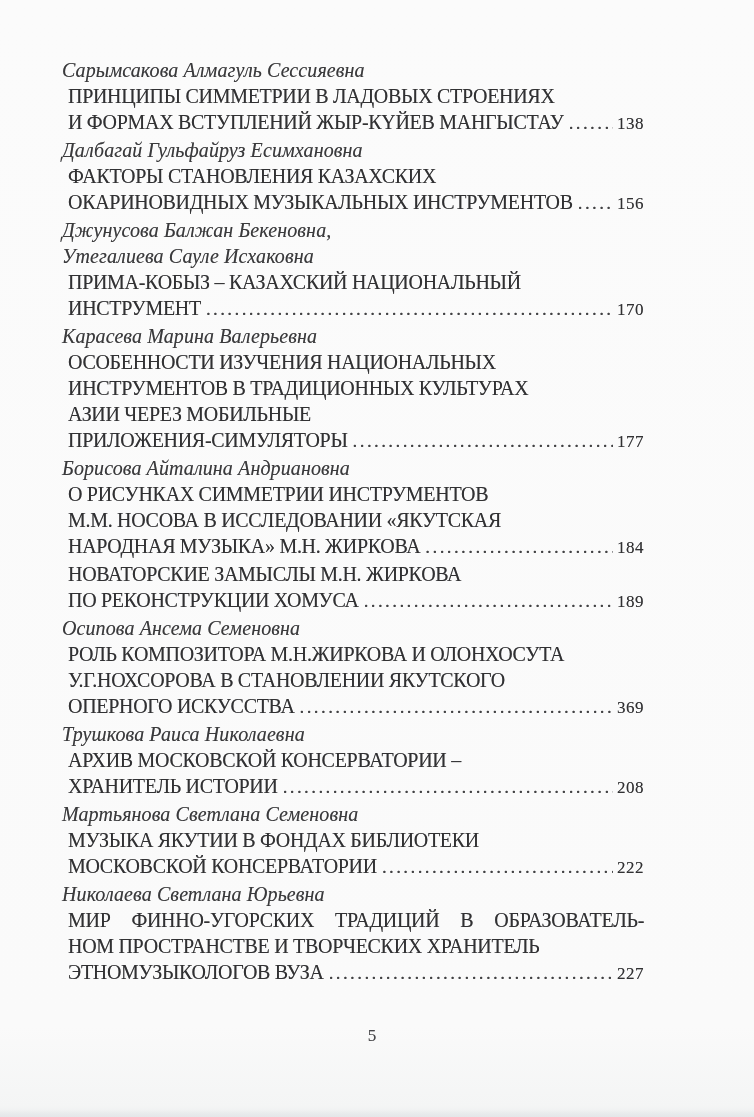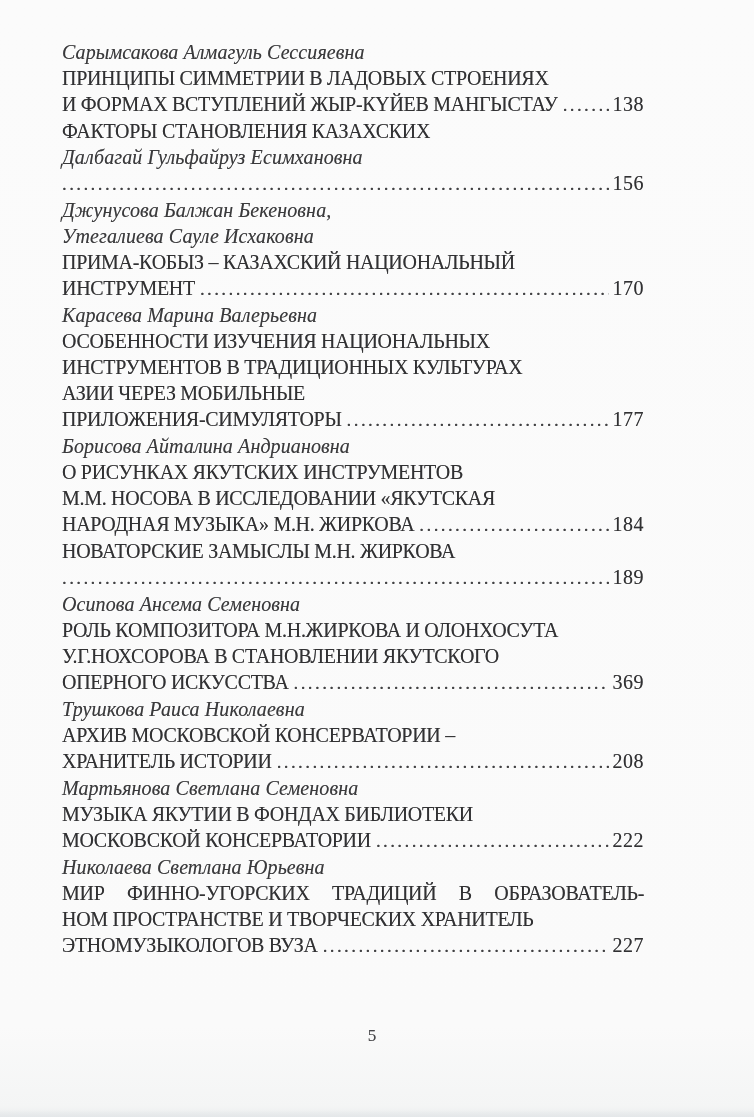--- a/index.html
+++ b/index.html
@@ -16,39 +16,40 @@
     color: #343436;
   }
   .scan-page {
     position: absolute;
     inset: 0;
     background: linear-gradient(180deg, #fbfbfb 0%, #fafafa 92%, #f4f5f5 99%, #ebedee 100%);
   }
   .toc {
     position: absolute;
     left: 62px;
-    top: 39px;
+    top: 57px;
     width: 582px;
   }
   .line {
     line-height: 26px;
     white-space: nowrap;
   }
   .author {
     font-style: italic;
     font-size: 20px;
     letter-spacing: 0.1px;
     color: #3a3a3c;
     text-shadow: 0 0 0.6px rgba(70,70,72,0.5);
   }
   .title {
     font-size: 20px;
     letter-spacing: -0.3px;
     color: #313133;
     text-shadow: 0 0 0.6px rgba(55,55,58,0.5);
+    margin-left: 6px;
   }
   .title.justify {
     white-space: normal;
     text-align: justify;
     text-align-last: justify;
   }
   .pageline {
     display: flex;
     align-items: baseline;
     justify-content: flex-end;
@@ -62,21 +63,21 @@
     min-width: 8px;
     overflow: hidden;
     white-space: nowrap;
     letter-spacing: 2.4px;
     font-size: 19px;
     color: #414143;
     margin-right: 4px;
   }
   .pg {
     flex: 0 0 auto;
-    font-size: 20px;
+    font-size: 17px;
     letter-spacing: 0.5px;
   }
   .footer-num {
     position: absolute;
     top: 1026px;
     left: 0;
     width: 744px;
     text-align: center;
     font-size: 17px;
     color: #47474a;
@@ -99,23 +100,24 @@
       <div>
         <div class="line author">Сарымсакова Алмагуль Сессияевна</div>
         <div class="line title">ПРИНЦИПЫ СИММЕТРИИ В ЛАДОВЫХ СТРОЕНИЯХ</div>
         <div class="line title pageline">
           <span class="t">И ФОРМАХ ВСТУПЛЕНИЙ ЖЫР-КҮЙЕВ МАНГЫСТАУ</span>
           <span class="leader">........................................................................................................................</span>
           <span class="pg">138</span>
         </div>
       </div>
       <div>
+        <div class="line author">Далбагай Гульфайруз Есимхановна</div>
         <div class="line title">ФАКТОРЫ СТАНОВЛЕНИЯ КАЗАХСКИХ</div>
-        <div class="line author">Далбагай Гульфайруз Есимхановна</div>
-        <div class="line title pageline">
+        <div class="line title pageline">
+          <span class="t">ОКАРИНОВИДНЫХ МУЗЫКАЛЬНЫХ ИНСТРУМЕНТОВ</span>
           <span class="leader">........................................................................................................................</span>
           <span class="pg">156</span>
         </div>
       </div>
       <div>
         <div class="line author">Джунусова Балжан Бекеновна,</div>
         <div class="line author">Утегалиева Сауле Исхаковна</div>
         <div class="line title">ПРИМА-КОБЫЗ – КАЗАХСКИЙ НАЦИОНАЛЬНЫЙ</div>
         <div class="line title pageline">
           <span class="t">ИНСТРУМЕНТ</span>
@@ -129,31 +131,32 @@
         <div class="line title">ИНСТРУМЕНТОВ В ТРАДИЦИОННЫХ КУЛЬТУРАХ</div>
         <div class="line title">АЗИИ ЧЕРЕЗ МОБИЛЬНЫЕ</div>
         <div class="line title pageline">
           <span class="t">ПРИЛОЖЕНИЯ-СИМУЛЯТОРЫ</span>
           <span class="leader">........................................................................................................................</span>
           <span class="pg">177</span>
         </div>
       </div>
       <div>
         <div class="line author">Борисова Айталина Андриановна</div>
-        <div class="line title">О РИСУНКАХ ЯКУТСКИХ ИНСТРУМЕНТОВ</div>
+        <div class="line title">О РИСУНКАХ СИММЕТРИИ ИНСТРУМЕНТОВ</div>
         <div class="line title">М.М. НОСОВА В ИССЛЕДОВАНИИ «ЯКУТСКАЯ</div>
         <div class="line title pageline">
           <span class="t">НАРОДНАЯ МУЗЫКА» М.Н. ЖИРКОВА</span>
           <span class="leader">........................................................................................................................</span>
           <span class="pg">184</span>
         </div>
       </div>
       <div>
         <div class="line title">НОВАТОРСКИЕ ЗАМЫСЛЫ М.Н. ЖИРКОВА</div>
         <div class="line title pageline">
+          <span class="t">ПО РЕКОНСТРУКЦИИ ХОМУСА</span>
           <span class="leader">........................................................................................................................</span>
           <span class="pg">189</span>
         </div>
       </div>
       <div>
         <div class="line author">Осипова Ансема Семеновна</div>
         <div class="line title">РОЛЬ КОМПОЗИТОРА М.Н.ЖИРКОВА И ОЛОНХОСУТА</div>
         <div class="line title">У.Г.НОХСОРОВА В СТАНОВЛЕНИИ ЯКУТСКОГО</div>
         <div class="line title pageline">
           <span class="t">ОПЕРНОГО ИСКУССТВА</span>

